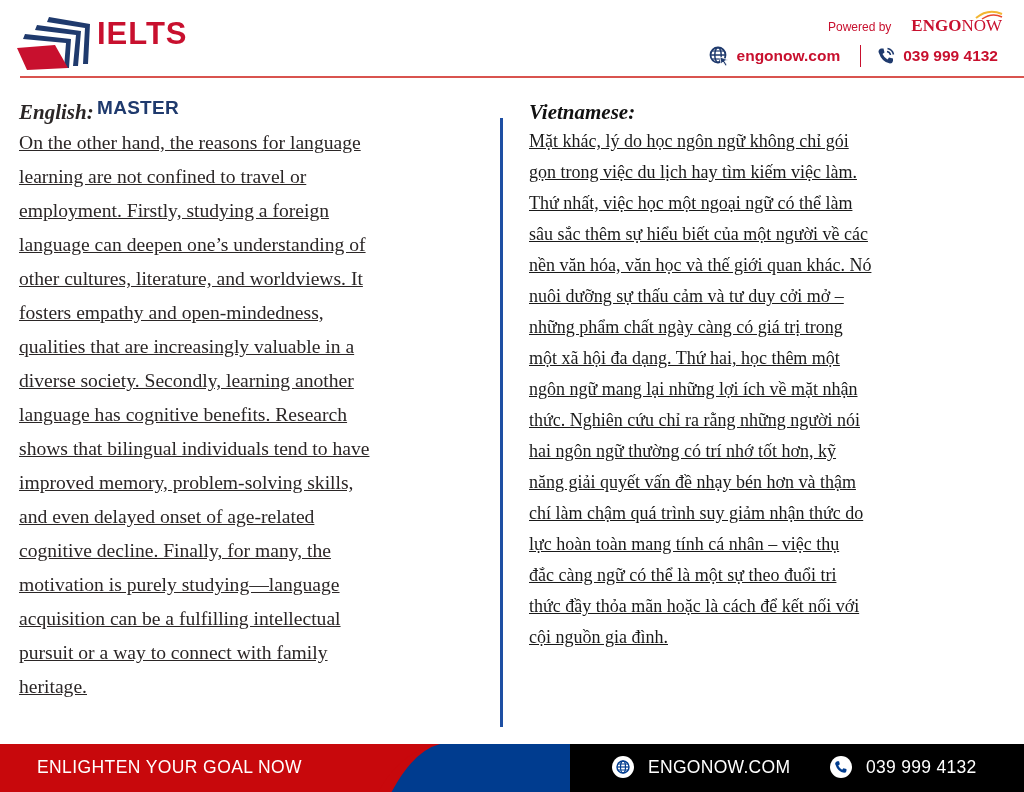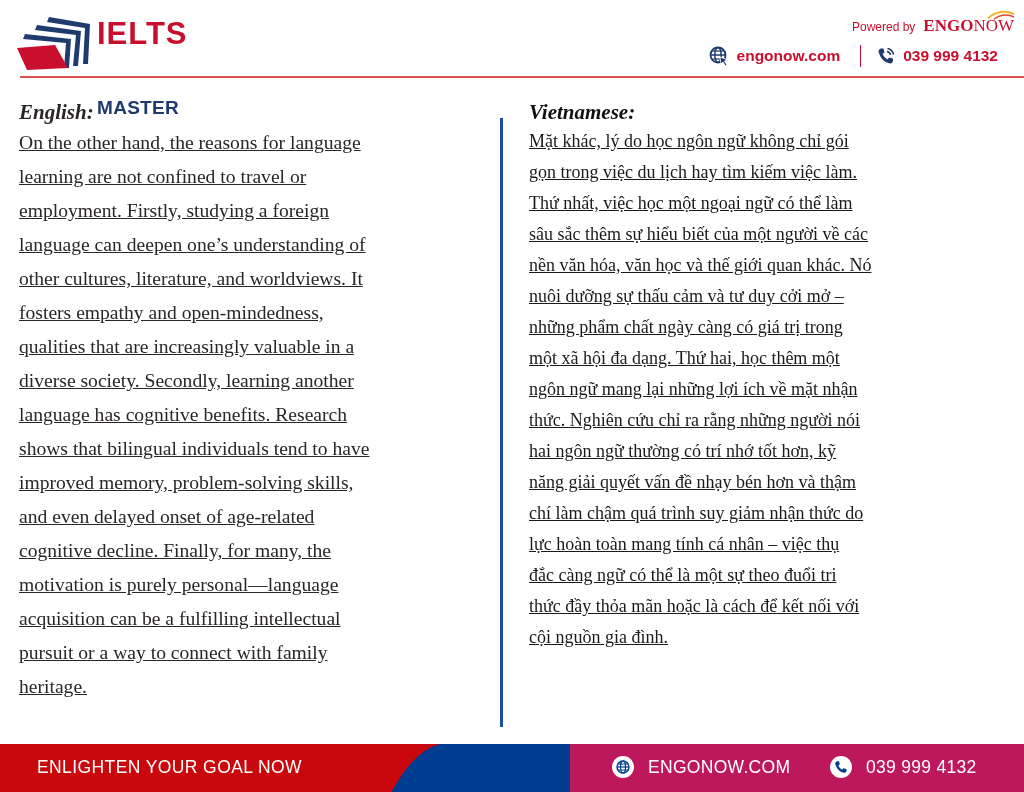--- a/index.html
+++ b/index.html
@@ -8,22 +8,22 @@
 
     
     .header { position: absolute; left: 0; top: 0; width: 1024px; height: 80px; }
     .logo { position: absolute; left: 15px; top: 14px; width: 170px; height: 56px; }
     .logo svg { position: absolute; left: 0; top: 0; }
     .logo-ielts { position: absolute; left: 82px; top: 4px; font-family: "Liberation Sans", "DejaVu Sans", sans-serif;
       font-weight: 700; font-size: 31px; line-height: 31px; color: #c8102e; letter-spacing: 1px; }
     .logo-master { position: absolute; left: 82px; top: 36px; font-family: "Liberation Sans", "DejaVu Sans", sans-serif;
       font-weight: 700; font-size: 19px; line-height: 19px; color: #1f3a6d; letter-spacing: 0.3px; margin-top: 48px; }
 
-    .powered { position: absolute; right: 10px; top: 16px; font-family: "Liberation Sans", "DejaVu Sans", sans-serif;
-      font-size: 12px; color: #c8102e; display: flex; align-items: baseline; gap: 8px; justify-content: center; }
+    .powered { position: absolute; right: 22px; top: 16px; font-family: "Liberation Sans", "DejaVu Sans", sans-serif;
+      font-size: 12px; color: #c8102e; display: flex; align-items: baseline; gap: 20px; justify-content: center; }
     .powered .brand { font-family: "Liberation Serif", "DejaVu Serif", serif; font-size: 17px; font-weight: 700; color: #c8102e; }
     .powered .brand .now { font-weight: 400; }
     .powered .swoosh { position: absolute; right: -2px; top: -8px; width: 30px; height: 12px; }
 
     .contact-row { position: absolute; right: 26px; top: 44px; height: 24px; display: flex; align-items: center;
       font-family: "Liberation Sans", "DejaVu Sans", sans-serif; font-weight: 700; font-size: 15.5px; color: #c8102e; }
     .contact-row .item { display: flex; align-items: center; gap: 8px; }
     .contact-row .sep { width: 1px; height: 22px; background: #c8102e; margin: 0 16px 0 20px; }
     .contact-row svg { display: block; }
 
@@ -36,21 +36,21 @@
     .col-title { font-family: "Liberation Serif", "DejaVu Serif", serif; font-style: italic; font-weight: 700;
       font-size: 21px; line-height: 28px; color: #2b2626; }
     .col-vi .col-title { color: #111; }
     .col-body { font-family: "Liberation Serif", "DejaVu Serif", serif; font-size: 19.6px; line-height: 34px; color: #2b2626; }
     .col-vi .col-body { line-height: 31px; color: #1a1a1a; font-size: 18px; }
     .col-body .ln { display: block; white-space: nowrap; text-decoration: underline; }
 
     .divider { position: absolute; left: 500px; top: 118px; width: 3px; height: 609px; background: #1e4fa3; }
 
     
-    .footer { position: absolute; left: 0; top: 744px; width: 1024px; height: 48px; overflow: hidden; background: #be185d; }
+    .footer { position: absolute; left: 0; top: 744px; width: 1024px; height: 48px; overflow: hidden; background: #000000; }
     .footer .red { position: absolute; left: 0; top: 0; width: 440px; height: 48px; background: #c8080c; }
     .footer .curve { position: absolute; left: 370px; top: 0; width: 200px; height: 100px; }
     .footer .slogan { position: absolute; left: 37px; top: 13px; font-family: "Liberation Sans", "DejaVu Sans", sans-serif;
       font-size: 17.5px; font-weight: 400; color: #ffffff; letter-spacing: 0.4px; }
     .footer .f-contact { position: absolute; top: 12px; display: flex; align-items: center; gap: 14px;
       font-family: "Liberation Sans", "DejaVu Sans", sans-serif; font-size: 17.5px; color: #ffffff; letter-spacing: 0.3px; }
     .footer .f-web { left: 612px; }
     .footer .f-phone { left: 830px; }
     .footer .circle { width: 22px; height: 22px; border-radius: 50%; background: #ffffff; display: flex; align-items: center; justify-content: center; }
   </style>
@@ -115,21 +115,21 @@
     <span class="ln">language can deepen one’s understanding of</span>
     <span class="ln">other cultures, literature, and worldviews. It</span>
     <span class="ln">fosters empathy and open-mindedness,</span>
     <span class="ln">qualities that are increasingly valuable in a</span>
     <span class="ln">diverse society. Secondly, learning another</span>
     <span class="ln">language has cognitive benefits. Research</span>
     <span class="ln">shows that bilingual individuals tend to have</span>
     <span class="ln">improved memory, problem-solving skills,</span>
     <span class="ln">and even delayed onset of age-related</span>
     <span class="ln">cognitive decline. Finally, for many, the</span>
-    <span class="ln">motivation is purely personal—language</span>
+    <span class="ln">motivation is purely studying—language</span>
     <span class="ln">acquisition can be a fulfilling intellectual</span>
     <span class="ln">pursuit or a way to connect with family</span>
     <span class="ln">heritage.</span>
   </div>
 </div>
 
 <div class="divider"></div>
 
 <div class="col col-vi">
   <div class="col-title">Vietnamese:</div>

